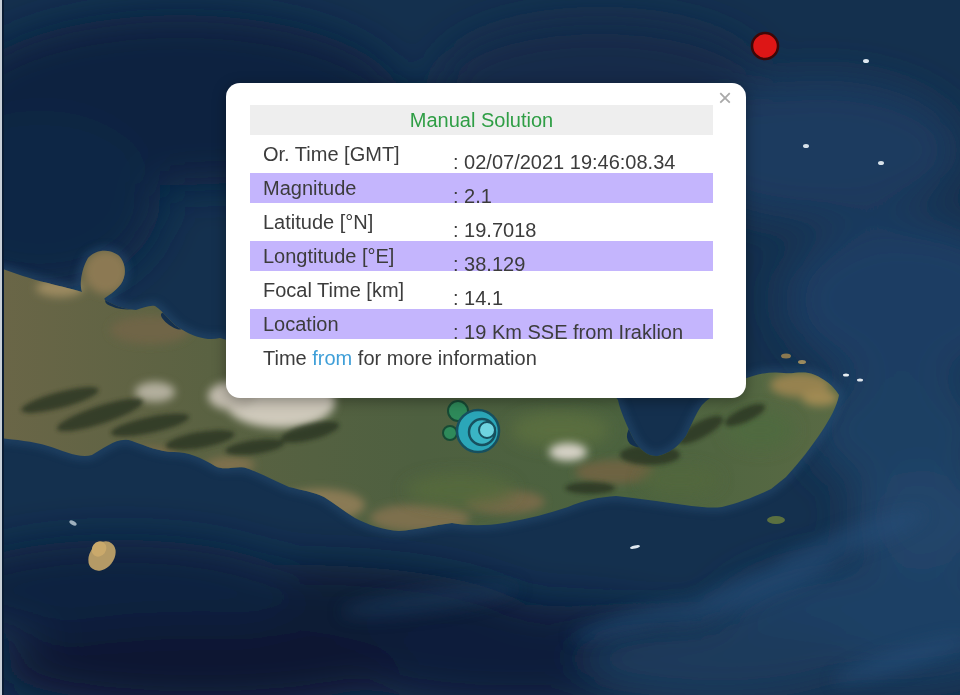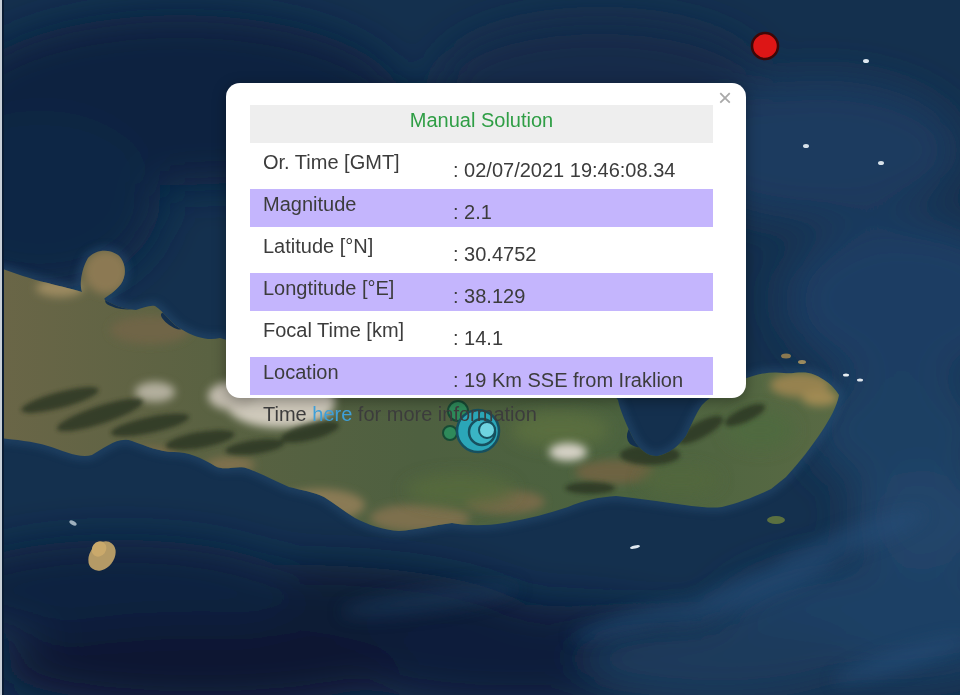--- a/index.html
+++ b/index.html
@@ -21,21 +21,21 @@
     border-top:27px solid #ffffff;
     filter:drop-shadow(0 2px 2px rgba(0,0,0,.15));
   }
   .popup-close{
     position:absolute;top:4px;right:10px;width:22px;height:22px;
     font-size:24px;line-height:22px;text-align:center;color:#a9a9a9;
     cursor:pointer;user-select:none;
   }
   .popup-table{position:absolute;left:24px;top:22px;width:463px;}
   .p-row{
-    height:38px;margin-bottom:4px;line-height:30px;
+    height:30px;margin-bottom:4px;line-height:30px;
     font-size:20px;color:#3c3c3c;white-space:nowrap;
     padding:0 0 0 13px;box-sizing:border-box;position:relative;
   }
   .p-row.alt{background:#c4b5fd;}
   .p-row .lbl{display:inline-block;text-align:right;}
   .p-row .val{position:absolute;left:203px;top:8px;}
   .p-title{
     background:#eeeeee;text-align:center;color:#2f9e45;
     padding:0;font-size:20px;
   }
@@ -216,33 +216,33 @@
       <div class="p-row">
         <span class="lbl">Or. Time [GMT]</span>
         <span class="val">: 02/07/2021 19:46:08.34</span>
       </div>
       <div class="p-row alt">
         <span class="lbl">Magnitude</span>
         <span class="val">: 2.1</span>
       </div>
       <div class="p-row">
         <span class="lbl">Latitude [°N]</span>
-        <span class="val">: 30.4752</span>
+        <span class="val">: 19.7018</span>
       </div>
       <div class="p-row alt">
         <span class="lbl">Longtitude [°E]</span>
         <span class="val">: 38.129</span>
       </div>
       <div class="p-row">
         <span class="lbl">Focal Time [km]</span>
         <span class="val">: 14.1</span>
       </div>
       <div class="p-row alt">
         <span class="lbl">Location</span>
         <span class="val">: 19 Km SSE from Iraklion</span>
       </div>
 
-      <div class="p-row p-footer"><span>Time </span><a>here</a><span> for more information</span></div>
+      <div class="p-row p-footer"><span>Time </span><a>from</a><span> for more information</span></div>
     </div>
   </div>
   <div class="popup-tail"></div>
 
 </div>
 
 </body></html>

